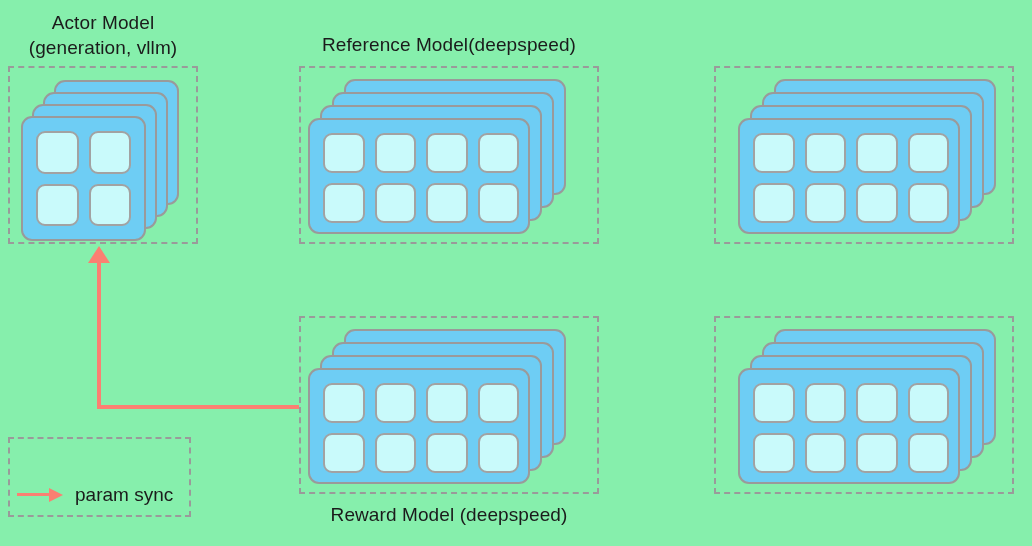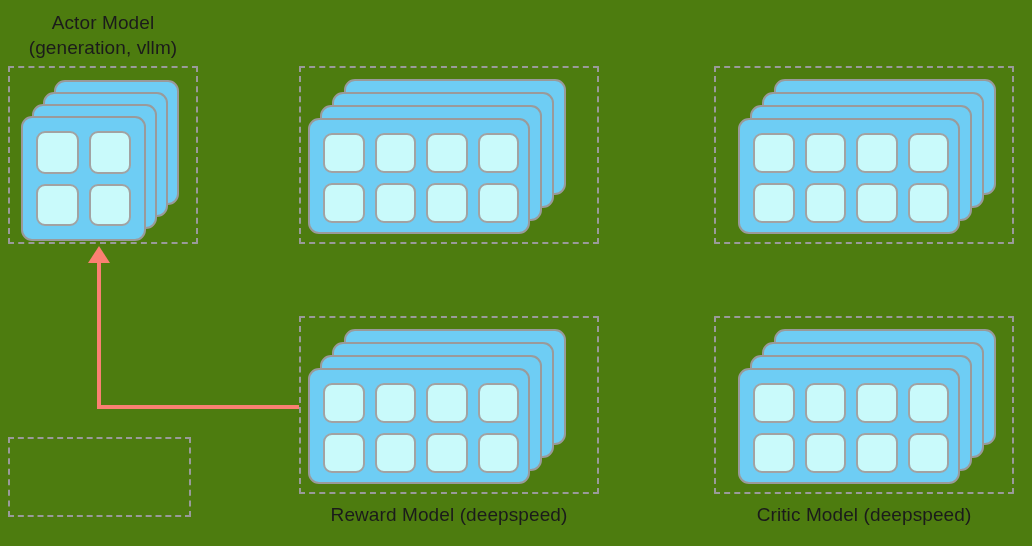--- a/index.html
+++ b/index.html
@@ -8,21 +8,21 @@
     padding: 0;
     background: #ffffff;
   }
   body {
     font-family: "Liberation Sans", sans-serif;
   }
   #canvas {
     position: relative;
     width: 1032px;
     height: 546px;
-    background: #4d7c0f;
+    background: #86efac;
     overflow: hidden;
   }
 
   
   .group-label {
     position: absolute;
     text-align: center;
     color: #1b1b1b;
     font-size: 19px;
     line-height: 25px;
@@ -140,20 +140,21 @@
       <div class="card-grid" style="left:13px; top:13px; width:95px; height:95px;
                   grid-template-columns:repeat(2,1fr); grid-template-rows:repeat(2,1fr);">
         <div class="cell"></div>
         <div class="cell"></div>
         <div class="cell"></div>
         <div class="cell"></div>
       </div>
     </div>
   </div>
 
+  <div class="group-label" style="left:299px; top:32px; width:300px;">Reference Model(deepspeed)</div>
 
   <div class="dashed-box" style="left:299px; top:66px; width:300px; height:178px;"></div>
 
   <div class="stack" style="left:299px; top:66px; width:300px; height:178px;">
     <div class="card" style="left:45px; top:13px; width:222px; height:116px;"></div>
     <div class="card" style="left:33px; top:26px; width:222px; height:116px;"></div>
     <div class="card" style="left:21px; top:39px; width:222px; height:116px;"></div>
     <div class="card" style="left:9px; top:52px; width:222px; height:116px;">
       <div class="card-grid" style="left:13px; top:13px; width:196px; height:90px;
                   grid-template-columns:repeat(4,1fr); grid-template-rows:repeat(2,1fr);">
@@ -228,24 +229,30 @@
         <div class="cell"></div>
         <div class="cell"></div>
         <div class="cell"></div>
         <div class="cell"></div>
         <div class="cell"></div>
         <div class="cell"></div>
       </div>
     </div>
   </div>
 
-  <div class="group-label" style="left:714px; top:502px; width:300px;">Critic Model (deepspeed)</div>
 
   <div class="conn-line" style="left:97px; top:405px; width:202px; height:4px;"></div>
 
   <div class="conn-line" style="left:97px; top:262px; width:4px; height:147px;"></div>
 
   <div class="conn-head up" style="left:88px; top:246px;"></div>
 
   <div class="legend-box" style="left:8px; top:437px; width:183px; height:80px;"></div>
 
+  <div class="legend-row" style="left:17px; top:482px; width:170px; height:26px;">
+    <span class="legend-arrow">
+      <span class="shaft"></span>
+      <span class="head"></span>
+    </span>
+    <span class="legend-text">param sync</span>
+  </div>
 
 </div>
 
 </body></html>

